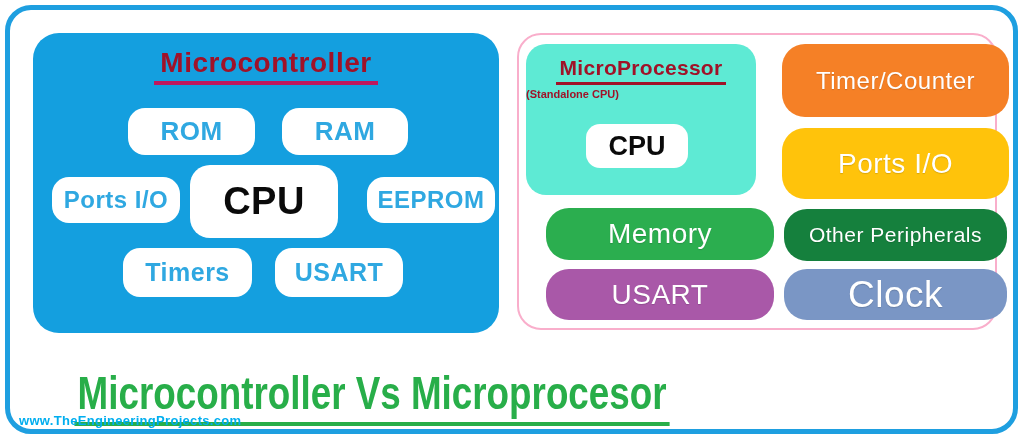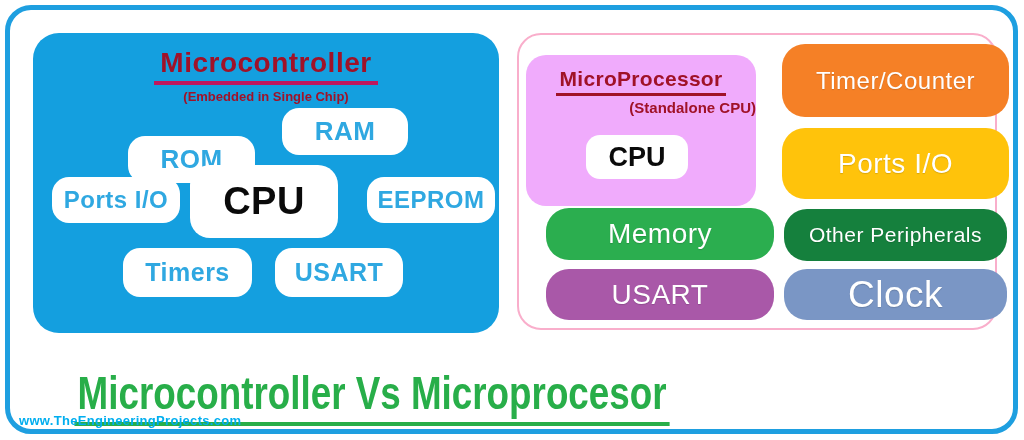--- a/index.html
+++ b/index.html
@@ -24,44 +24,44 @@
   }
   .lp-subtitle{
     position:absolute;left:0;top:56px;width:100%;text-align:center;
     color:#A01228;font-size:13px;font-weight:bold;
   }
   .chip{
     position:absolute;background:#ffffff;border-radius:17px;
     display:flex;align-items:center;justify-content:center;
     color:#2FA8E1;font-weight:bold;font-size:26px;letter-spacing:0.5px;
   }
-  .chip.rom   {left:95px;  top:75px;  width:127px;height:47px;margin-top:28px;}
+  .chip.rom   {left:95px;  top:75px;  width:127px;height:47px;}
   .chip.ram   {left:249px; top:75px;  width:126px;height:47px;}
   .chip.ports {left:19px;  top:144px; width:128px;height:46px;font-size:24px;}
   .chip.cpu   {left:157px; top:132px; width:148px;height:73px;color:#0a0a0a;font-size:38px;border-radius:20px;}
   .chip.eeprom{left:317px; top:144px; width:128px;height:46px;font-size:24px;margin-left:17px;}
   .chip.timers{left:90px;  top:215px; width:129px;height:49px;font-size:25px;}
   .chip.usart {left:242px; top:215px; width:128px;height:49px;font-size:25px;}
   
   .right-panel{
     position:absolute;left:517px;top:33px;width:480px;height:297px;
     background:#ffffff;border:2px solid #F9AECB;border-radius:24px;
   }
   .mp-blue-box{
-    position:absolute;left:7px;top:20px;width:230px;height:151px;
-    background:#f0abfc;border-radius:20px;
+    position:absolute;left:7px;top:9px;width:230px;height:151px;
+    background:#5eead4;border-radius:20px;
   }
   .mp-title-wrap{position:absolute;left:0;top:12px;width:100%;text-align:center;}
   .mp-title{
     display:inline-block;color:#A01228;font-size:21px;font-weight:bold;
     border-bottom:3px solid #A01228;padding:0 4px 2px 4px;letter-spacing:0.3px;
   }
   .mp-subtitle{
-    position:absolute;left:0;top:44px;width:100%;text-align:right;
-    color:#A01228;font-size:15px;font-weight:bold;
+    position:absolute;left:0;top:44px;width:100%;text-align:left;
+    color:#A01228;font-size:11px;font-weight:bold;
   }
   .mp-cpu-chip{
     position:absolute;left:60px;top:80px;width:102px;height:44px;
     background:#ffffff;border-radius:14px;
     display:flex;align-items:center;justify-content:center;
     color:#0a0a0a;font-weight:bold;font-size:27px;
   }
   .pbox{
     position:absolute;border-radius:23px;
     display:flex;align-items:center;justify-content:center;
@@ -92,21 +92,20 @@
 </head>
 <body>
 
 <div class="stage">
   <div class="outer-frame"></div>
 
   <div class="left-panel">
     <div class="lp-title-wrap">
       <span class="lp-title">Microcontroller</span>
     </div>
-    <div class="lp-subtitle">(Embedded in Single Chip)</div>
 
     <div class="chip rom">ROM</div>
     <div class="chip ram">RAM</div>
     <div class="chip ports">Ports I/O</div>
     <div class="chip cpu">CPU</div>
     <div class="chip eeprom">EEPROM</div>
     <div class="chip timers">Timers</div>
     <div class="chip usart">USART</div>
   </div>
 

